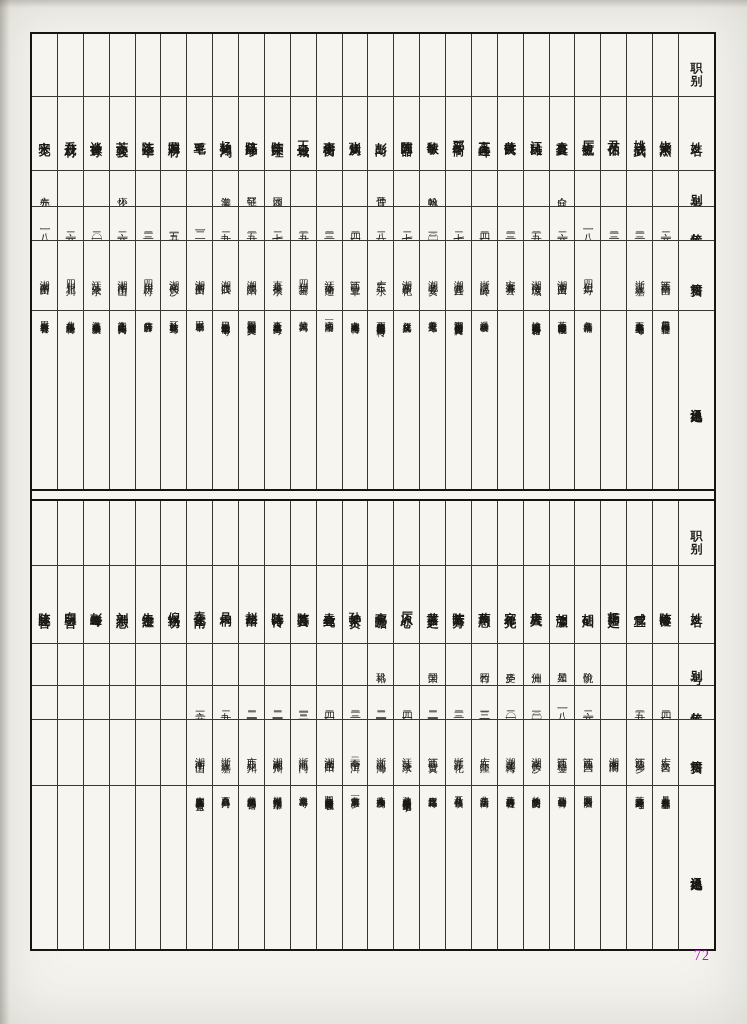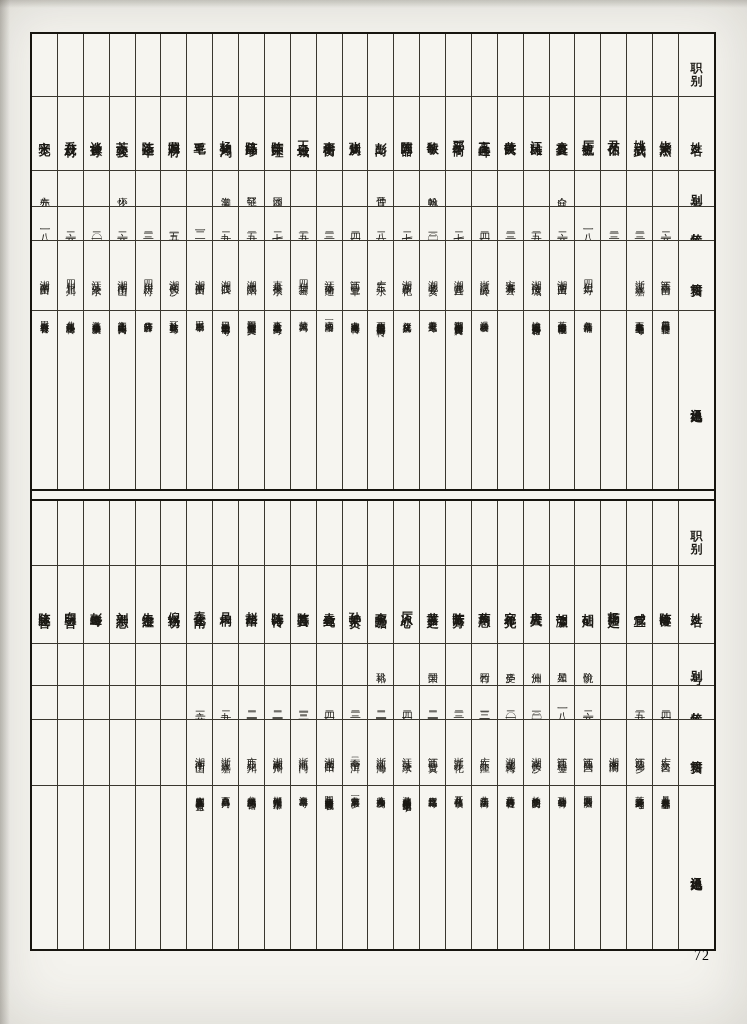--- a/index.html
+++ b/index.html
@@ -80,21 +80,21 @@
   .header-col .cell{align-items:center;padding-top:0;}
   .header-col .vtext{font-size:12px;font-weight:bold;}
   .hl-duty{letter-spacing:12px;}
   .hl-name{letter-spacing:26px;}
   .hl-alias{letter-spacing:5px;}
   .hl-age{letter-spacing:2px;}
   .hl-native{letter-spacing:22px;}
   .hl-address{letter-spacing:38px;}
   .page-number{
     position:absolute;left:694px;top:948px;
-    font-size:14px;color:#000000;letter-spacing:1px;
+    font-size:14px;color:#a21caf;letter-spacing:1px;
   }
 </style>
 </head>
 <body>
 
 <div class="scan">
   <div class="frame">
 
     <div class="section top">
       <div class="col person-col">

